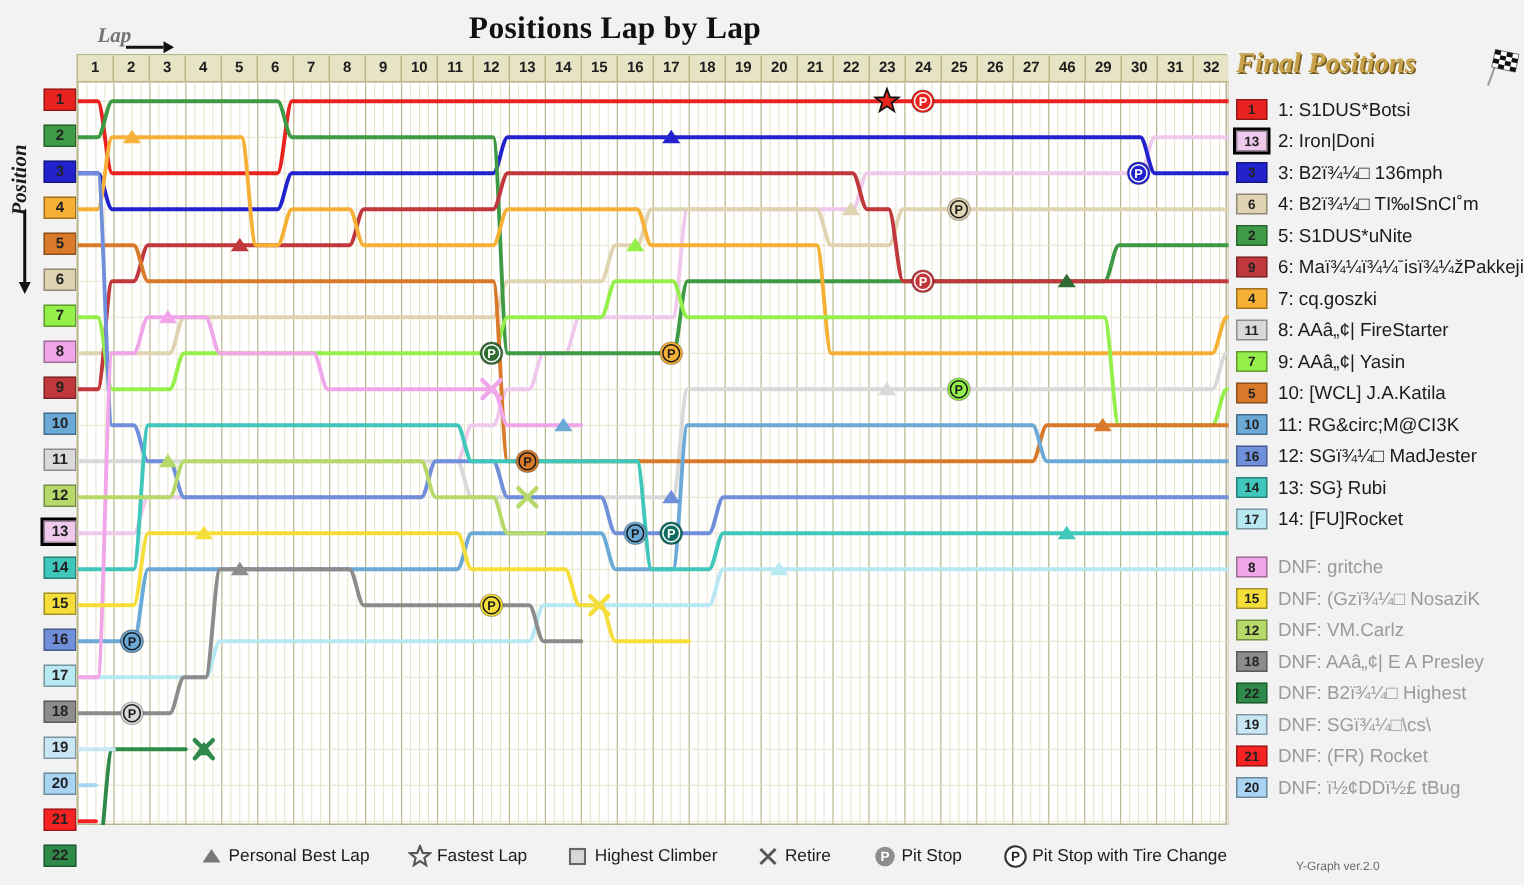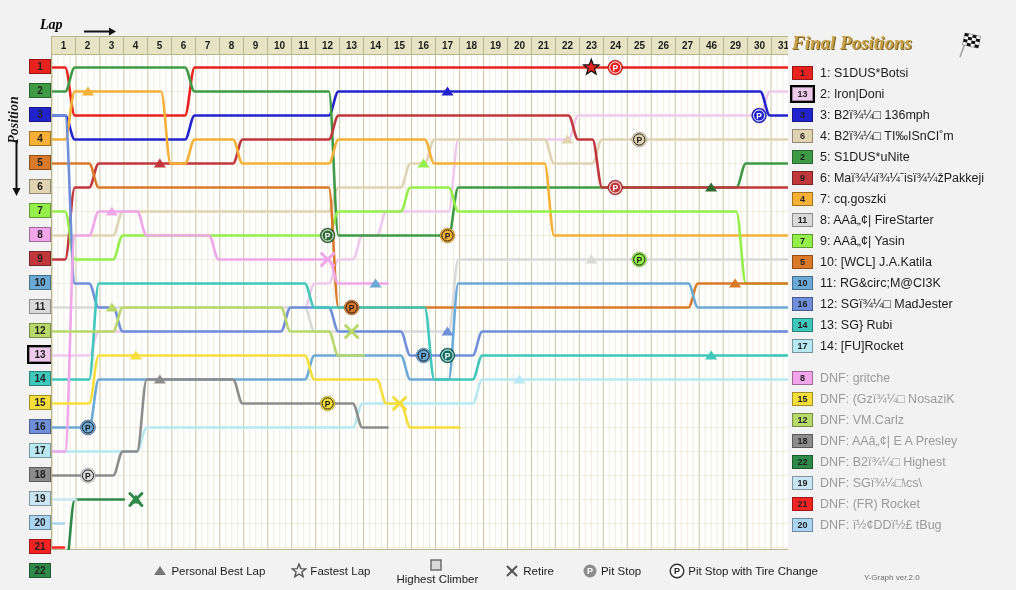--- a/index.html
+++ b/index.html
@@ -17,23 +17,23 @@
   .title {
     position:absolute; left:0; top:6px; width:820px;
     text-align:center;
     font-family:"Liberation Serif", serif;
     font-weight:bold; font-size:21px; color:#111;
     letter-spacing:0.2px;
   }
 
   
   .lap-label {
-    position:absolute; left:40px; top:17px;
+    position:absolute; left:65px; top:17px;
     font-family:"Liberation Serif", serif;
-    font-style:italic; font-weight:bold; font-size:14px; color:#000000;
+    font-style:italic; font-weight:bold; font-size:14px; color:#737373;
   }
   .lap-arrow { position:absolute; left:84px; top:27px; width:32px; height:9px; }
 
   
   .pos-label {
     position:absolute; left:-16px; top:112px; width:60px;
     font-family:"Liberation Serif", serif;
     font-style:italic; font-weight:bold; font-size:14px; color:#1a1a1a;
     transform:rotate(-90deg); text-align:center;
   }
@@ -65,21 +65,21 @@
   .pbadge {
     position:absolute; left:0; width:22px; height:15px;
     font-size:10px; font-weight:bold; line-height:13px; text-align:center;
     border:1px solid rgba(0,0,0,.35);
     color:#222;
   }
   .pbadge.sel { outline:2px solid #000; outline-offset:0px; }
 
   
   .legend {
-    position:absolute; left:788px; top:30px; width:172px; height:528px;
+    position:absolute; left:820px; top:30px; width:172px; height:528px;
     background:#f2f2f2;
   }
   .legend-title {
     position:absolute; left:4px; top:2px;
     font-family:"Liberation Serif", serif;
     font-style:italic; font-weight:bold; font-size:19px;
     color:#c8a24a;
     text-shadow: 1px 1px 0 #7a5f20, 0 0 1px #e8d9a6;
   }
   .flag { position:absolute; left:168px; top:2px; width:26px; height:26px; }
@@ -95,34 +95,35 @@
   .lname { font-size:12.5px; color:#1b1b1b; white-space:nowrap; }
   .lname.dnf { color:#9a9a9a; }
 
   
   .symbols {
     position:absolute; left:51px; top:558px; width:767px; height:26px;
     display:flex; align-items:center;justify-content:flex-end;
   }
   .sym { display:flex; align-items:center; font-size:11.5px; color:#1b1b1b; }
   .sym svg { margin-right:3px; }
-  .s1{margin-left:4px;} .s2{margin-left:26px;} .s3{margin-left:26px;flex-direction:column;}
+  .s1{margin-left:4px;} .s2{margin-left:26px;} .s3{margin-left:26px;}
   .s4{margin-left:26px;} .s5{margin-left:28px;} .s6{margin-left:28px;}
 
   .version {
     position:absolute; left:864px; top:573px; width:122px;
     font-size:8px; color:#6a6a6a;
     font-family:"Liberation Sans", sans-serif;
   }
 </style>
 </head>
 <body>
 
 <div id="root">
 
+  <div class="title">Positions Lap by Lap</div>
 
   <div class="lap-label">Lap</div>
   <svg class="lap-arrow" viewBox="0 0 32 9">
     <line x1="0" y1="4.5" x2="25" y2="4.5" stroke="#111" stroke-width="2"></line>
     <polygon points="25,0.5 32,4.5 25,8.5" fill="#111"></polygon>
   </svg>
 
   <div class="pos-label">Position</div>
   <svg class="pos-arrow" viewBox="0 0 9 56">
     <line x1="4.5" y1="0" x2="4.5" y2="48" stroke="#111" stroke-width="2"></line>

